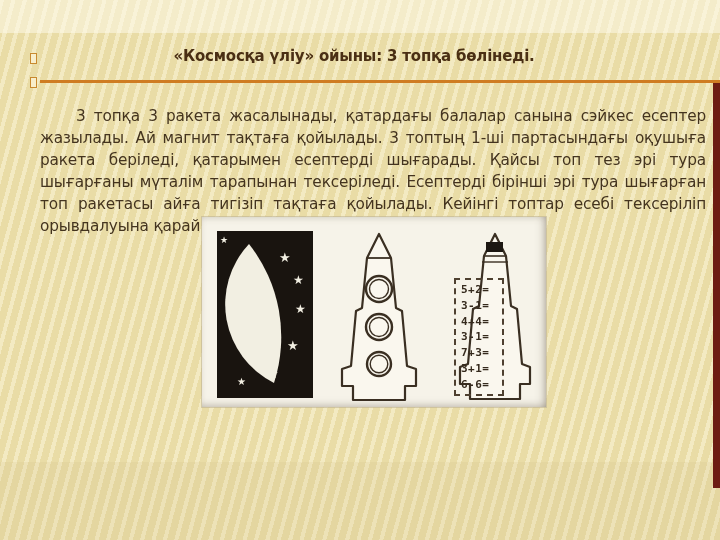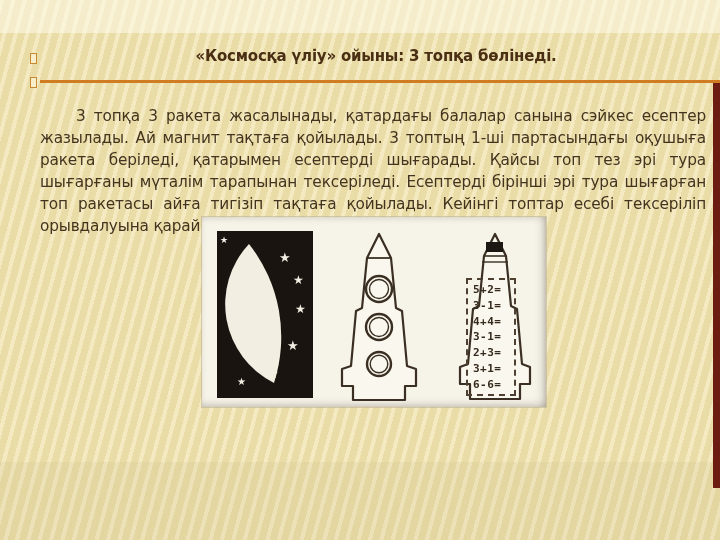--- a/index.html
+++ b/index.html
@@ -10,21 +10,21 @@
     font-family:"DejaVu Sans","Liberation Sans",sans-serif;
   }
   .top-band{position:absolute;left:0;top:0;width:720px;height:33px;background:rgba(255,252,238,0.5);}
   .bottom-band{position:absolute;left:0;top:462px;width:720px;height:78px;background:rgba(205,185,130,0.16);}
   .right-bar{position:absolute;right:0;top:82px;width:7px;height:406px;background:#6d1c12;}
   .rule{position:absolute;left:40px;top:80px;width:680px;height:3px;background:#cf7c22;}
   .bullet{position:absolute;left:30px;width:7px;height:11px;border:1.5px solid #c8892e;background:#f8eecb;}
   .bullet.b1{top:53px;}
   .bullet.b2{top:77px;}
   .title{
-    position:absolute;left:66px;top:47px;width:620px;height:20px;
+    position:absolute;left:44px;top:47px;width:620px;height:20px;
     text-align:center;font-size:15px;font-weight:bold;color:#4a2f14;letter-spacing:-0.2px;
     white-space:nowrap;
   }
   .body-text{
     position:absolute;left:40px;top:71px;width:666px;
     font-size:15.3px;line-height:22px;color:#44341f;text-align:justify;
     text-indent:36px;letter-spacing:-0.15px;margin-top:34px;
   }
   .picture{
     position:absolute;left:202px;top:217px;width:344px;height:190px;
@@ -41,21 +41,21 @@
   .st2{left:62px;top:20px;font-size:13px;}
   .st3{left:76px;top:43px;font-size:12px;}
   .st4{left:78px;top:72px;font-size:12px;}
   .st5{left:70px;top:108px;font-size:13px;}
   .st6{left:50px;top:136px;font-size:13px;}
   .st7{left:20px;top:146px;font-size:10px;}
   .rocket{position:absolute;top:14px;}
   .rocket.mid{left:132px;}
   .rocket.rgt{left:251px;}
   .eq-box{
-    position:absolute;left:264px;top:61px;width:50px;height:118px;
+    position:absolute;left:252px;top:61px;width:50px;height:118px;
     border:2px dashed #4e4030;padding:2px 0 0 5px;
     font-family:"DejaVu Sans Mono","Liberation Mono",monospace;
     font-size:11px;font-weight:bold;color:#352a1d;line-height:15.8px;
     letter-spacing:0.5px;
   }
 </style>
 </head>
 <body>
 
 <div class="slide">
@@ -104,20 +104,20 @@
       <rect x="33" y="11" width="17" height="10" fill="#1c1712"></rect>
       <line x1="31" y1="25" x2="53" y2="25" stroke="#3a2f22" stroke-width="1.6"></line>
       <line x1="29" y1="31" x2="55" y2="31" stroke="#3a2f22" stroke-width="1.4"></line>
     </svg>
 
     <div class="eq-box">
       <div>5+2=</div>
       <div>3-1=</div>
       <div>4+4=</div>
       <div>3-1=</div>
-      <div>2+3=</div>
+      <div>7+3=</div>
       <div>3+1=</div>
       <div>6-6=</div>
     </div>
 
   </div>
 
 </div>
 
 </body></html>

